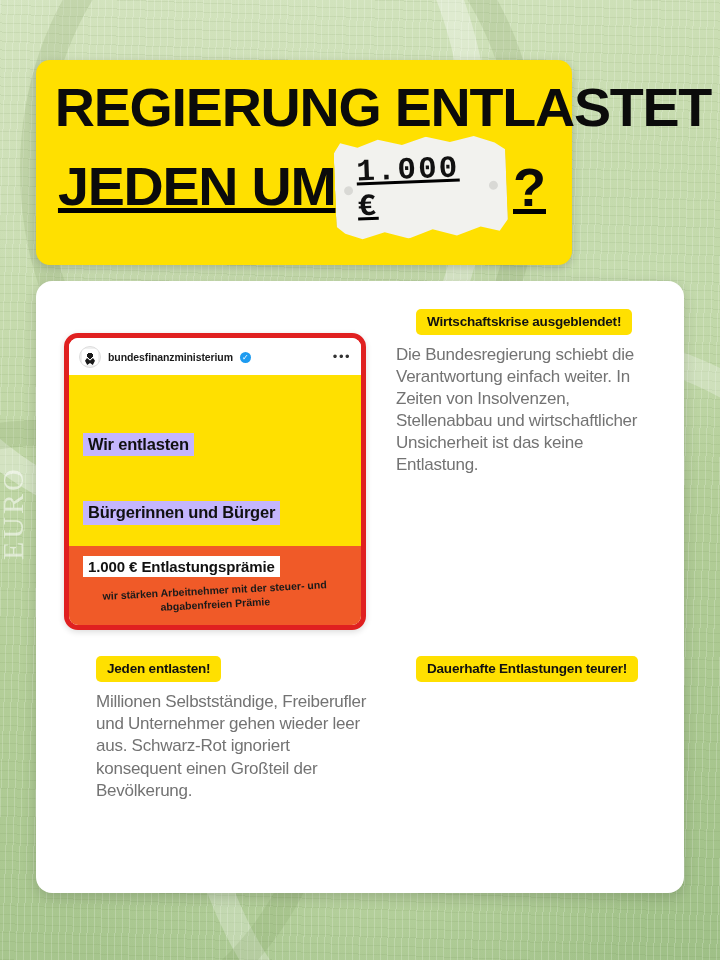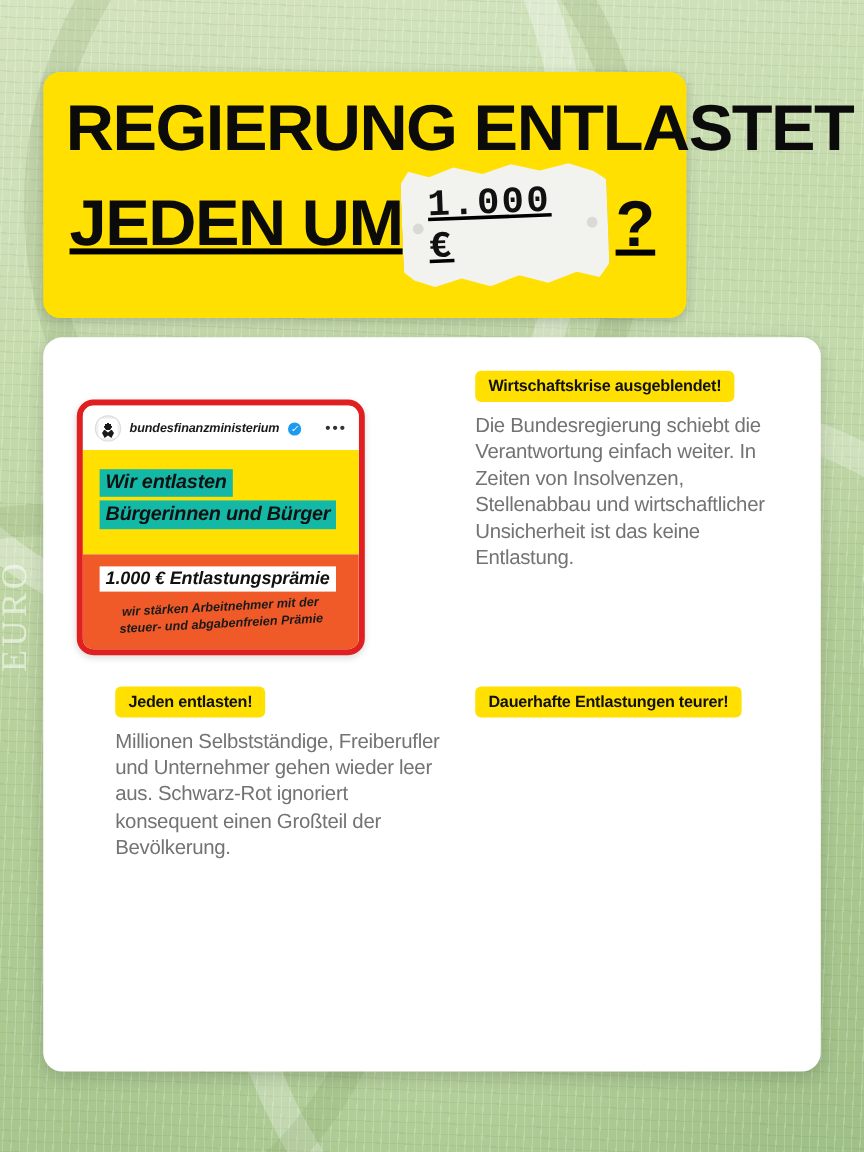--- a/index.html
+++ b/index.html
@@ -144,28 +144,27 @@
   }
 
   .grid {
     display: grid;
     grid-template-columns: 310px 1fr;
     column-gap: 22px;
   }
 
   
   .post {
-    width: 240px;
+    width: 302px;
     border: 5px solid #e02020;
     border-radius: 14px;
     overflow: hidden;
     background: #fff;
     box-shadow: 0 2px 6px rgba(0,0,0,0.14);
     margin-top: 26px;
-    font-style: italic;
   }
   .post-head {
     display: flex;
     align-items: center;
     gap: 7px;
     padding: 8px 10px 7px 10px;
     background: #fff;
   }
   .post-avatar {
     width: 22px; height: 22px;
@@ -213,28 +212,29 @@
     font-size: 13px;
     color: #333;
     line-height: 8px;
   }
   .post-yellow {
     background: #ffe000;
     padding: 16px 14px 18px 14px;
   }
   .post-h1, .post-h2 {
     display: inline-block;
-    background: #14b8a6;
+    background: #c4b5fd;
     color: #111;
     font-weight: 700;
     font-size: 16.5px;
     line-height: 1.18;
     padding: 2px 5px;
     margin-bottom: 3px;
     letter-spacing: -0.2px;
+    margin-top: 42px;
   }
   .post-orange {
     background: #f05a28;
     color: #111;
     padding: 10px 14px 14px 14px;
     position: relative;
   }
   .post-claim {
     background: #fff;
     display: inline-block;
@@ -258,20 +258,21 @@
   .badge {
     display: inline-block;
     background: #ffe000;
     color: #111;
     font-weight: 700;
     font-size: 13.5px;
     padding: 5px 11px 6px 11px;
     border-radius: 5px;
     letter-spacing: -0.2px;
     margin-bottom: 9px;
+    margin-left: 20px;
   }
   .body-text {
     font-size: 17px;
     line-height: 1.30;
     color: #737373;
     letter-spacing: -0.25px;
   }
   .col-right { padding-top: 2px; }
 
   .bottom {

